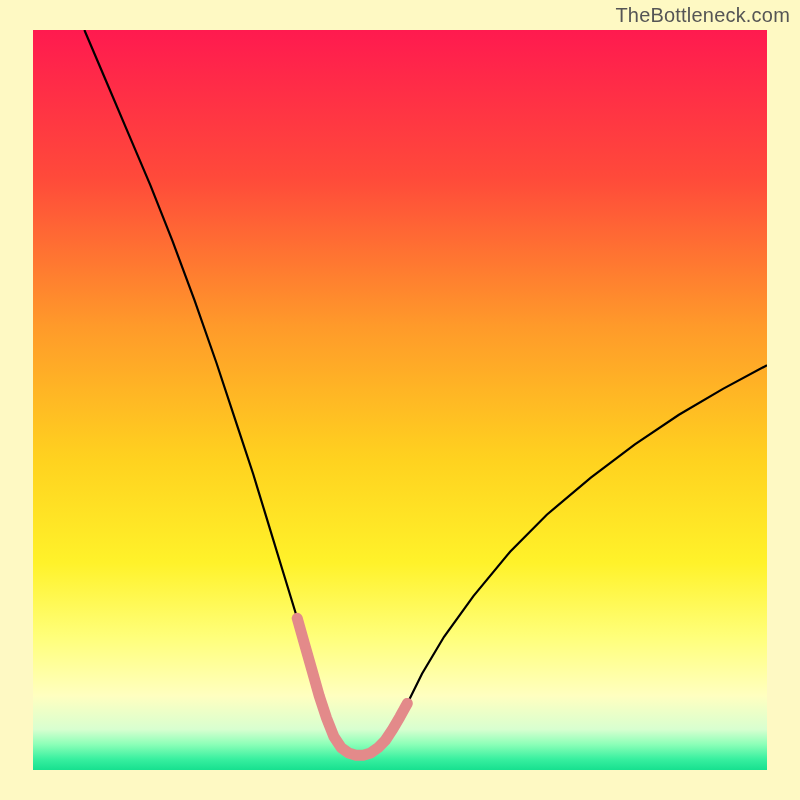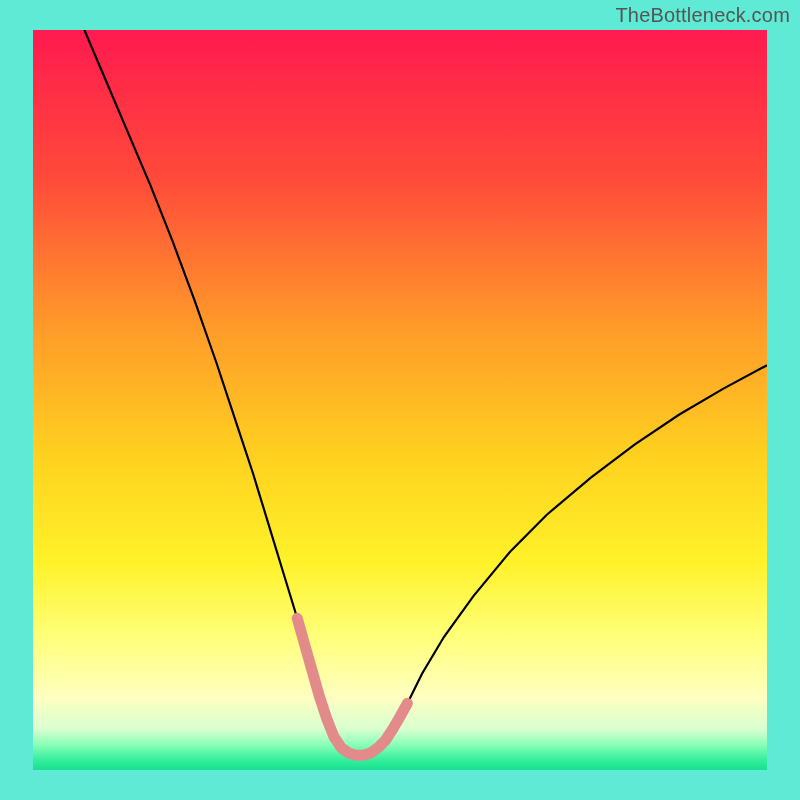--- a/index.html
+++ b/index.html
@@ -10,21 +10,21 @@
     background: #000;
     overflow: hidden;
     font-family: Arial, Helvetica, sans-serif;
   }
   .frame {
     position: absolute;
     top: 0;
     left: 0;
     width: 800px;
     height: 800px;
-    background: #5eead4;
+    background: #fef9c3;
   }
   .watermark {
     position: absolute;
     top: 4px;
     right: 10px;
     color: #555;
     font-size: 20px;
     font-weight: 500;
     letter-spacing: 0.2px;
     z-index: 20;

